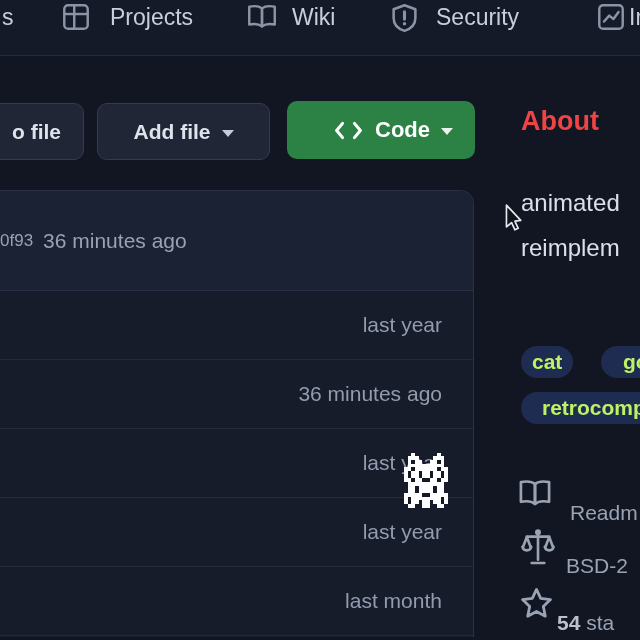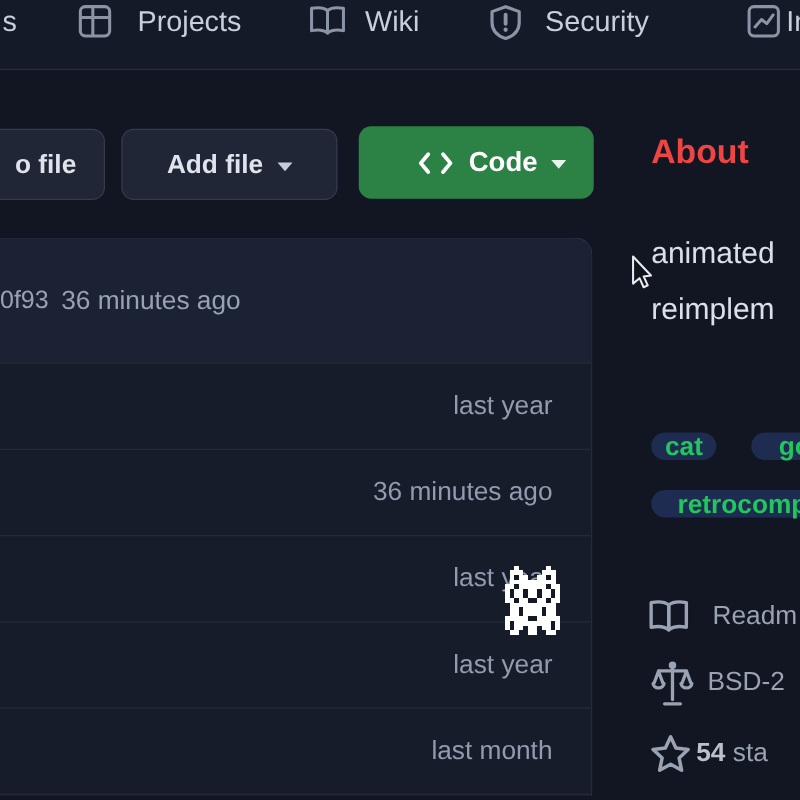--- a/index.html
+++ b/index.html
@@ -32,42 +32,42 @@
   .btn-add .caret{color:#c6cdd8;}
   .btn-code .caret{color:#e9f3ec;}
 
   
   .file-table{position:absolute;left:0;top:190px;width:474px;height:447px;
     background:#171c2b;border-top:1px solid #2b3144;border-right:1px solid #2b3144;
     border-radius:0 14px 0 0;box-sizing:border-box;}
   .commit-bar{height:100px;background:#1b2233;border-bottom:1px solid #2b3144;
     border-radius:0 13px 0 0;display:flex;align-items:center;
     padding-right:34px;box-sizing:border-box;}
-  .commit-hash{font-size:20px;color:#99a2b3;}
+  .commit-hash{font-size:17px;color:#99a2b3;}
   .commit-time{font-size:21px;color:#99a2b3;margin-left:10px;}
   .history-wrap{margin-left:auto;display:flex;align-items:center;color:#d2d8e2;}
   .commit-count{margin-left:7px;font-size:22px;font-weight:700;color:#eef1f6;}
   .commit-count-label{margin-left:8px;font-size:21px;color:#99a2b3;}
   .file-row{height:68px;border-bottom:1px solid #232a3b;
     display:flex;align-items:center;justify-content:flex-end;
     padding-right:31px;font-size:21px;color:#929cae;padding-left:16px;}
 
   
   .about-title{position:absolute;left:521px;top:106px;font-size:27px;
     font-weight:600;color:#ef4444;white-space:nowrap;}
   .about-desc{position:absolute;left:521px;top:180px;font-size:24px;
     line-height:45px;color:#dae0e9;white-space:nowrap;}
-  .topic-pill{position:absolute;height:22px;border-radius:19px;
-    background:#1d2c50;color:#22c55e;font-size:21px;font-weight:600;
-    display:flex;align-items:flex-start;white-space:nowrap;box-sizing:border-box;}
+  .topic-pill{position:absolute;height:32px;border-radius:19px;
+    background:#1d2c50;color:#bef264;font-size:21px;font-weight:600;
+    display:flex;align-items:center;white-space:nowrap;box-sizing:border-box;}
   .pill-cat{left:521px;top:346px;padding:0 11px;}
   .pill-go{left:601px;top:346px;padding:0 42px 0 22px;}
   .pill-retro{left:521px;top:392px;padding:0 34px 0 21px;}
   .meta-icon{position:absolute;color:#99a3b3;}
-  .meta-label{position:absolute;font-size:21px;color:#99a3b3;white-space:nowrap;}
+  .meta-label{position:absolute;font-size:21px;color:#99a3b3;white-space:nowrap;margin-top:20px;}
   .stars-strong{font-weight:600;color:#b9c1cc;}
 
   
   #neko{position:absolute;left:404px;top:450px;z-index:5;}
   #cursor{position:absolute;left:504px;top:204px;z-index:9;}
   svg{display:block;}
 </style>
 </head>
 <body>
 

